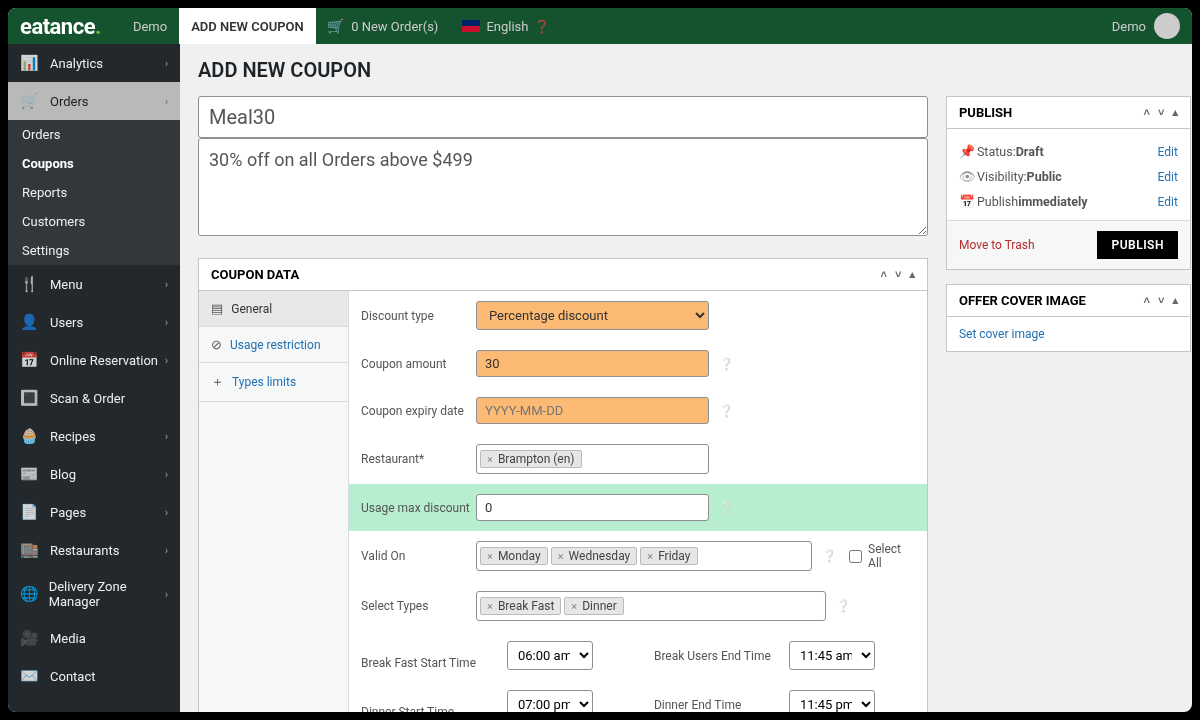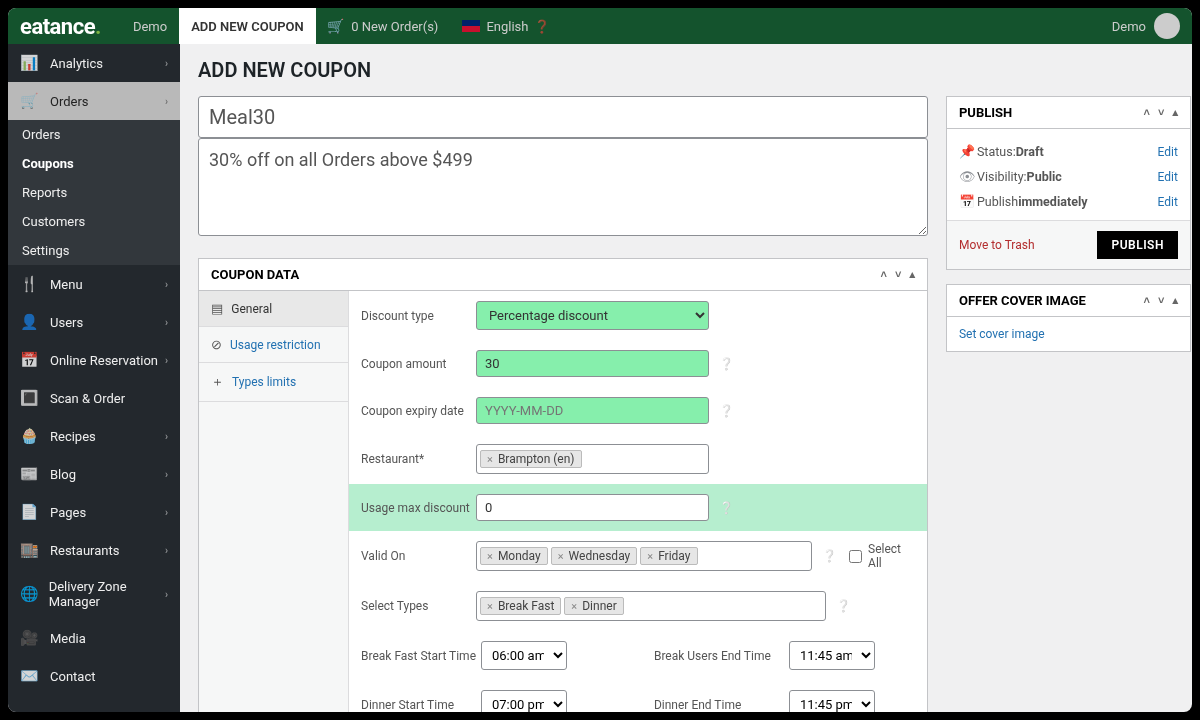--- a/index.html
+++ b/index.html
@@ -48,26 +48,26 @@
 .cd-tab{padding:10px 12px;font-size:12px;color:#2271b1;cursor:pointer;display:flex;align-items:center;gap:8px;border-bottom:1px solid #dcdcde}
 .cd-tab.active{background:#e8e8e8;color:#333}
 .cd-tab .ti{color:#555;font-size:13px}
 .cd-content{flex:1}
 .field{display:flex;align-items:center;padding:10px 12px;font-size:12px;color:#555}
 .field.hl{background:#b6eecf}
 .field label{width:115px;flex-shrink:0}
 .field .ctrl{width:233px}
 .field .ctrl.wide{width:350px}
 .field .help{margin-left:10px;color:#777;cursor:pointer}
-select.sm,input.sm{border:1px solid #8c8f94;border-radius:3px;padding:5px 8px;font-size:13px;width:100%;background:#86efac;color:#333}
+select.sm,input.sm{border:1px solid #8c8f94;border-radius:3px;padding:5px 8px;font-size:13px;width:100%;background:#fdba74;color:#333}
 select.time{width:86px;border:1px solid #8c8f94;border-radius:3px;padding:5px 6px;font-size:13px;background:#fff}
 .tags{border:1px solid #8c8f94;border-radius:3px;padding:3px;background:#fff;min-height:30px;display:flex;flex-wrap:wrap;gap:3px;align-items:center}
 .tag{background:#e6e6e6;border:1px solid #bbb;border-radius:2px;padding:1px 6px;font-size:12px;display:inline-flex;align-items:center;gap:5px;color:#444}
 .tag .x{color:#888;cursor:pointer;font-size:11px}
-.two-col-times{display:flex;align-items:center;padding:10px 12px;font-size:12px;color:#555;gap:5px}
+.two-col-times{display:flex;align-items:flex-end;padding:10px 12px;font-size:12px;color:#555;gap:31px}
 .two-col-times label{width:115px;flex-shrink:0}
 .two-col-times .col{display:flex;align-items:center}
 .two-col-times .col label{width:135px}
 .selall{margin-left:12px;display:flex;align-items:center;gap:6px;font-size:12px;color:#555}
 </style>
 </head>
 <body>
 
 <div class="window">
   <div class="topbar">

